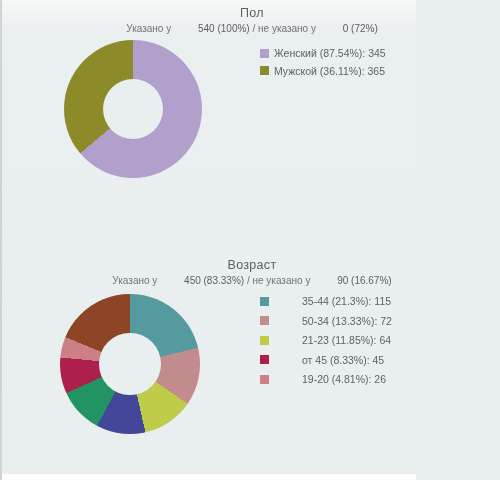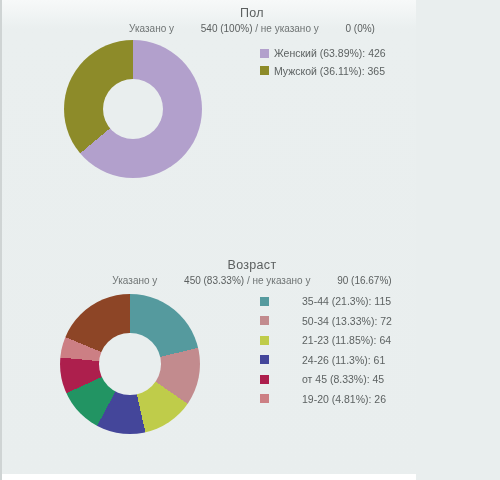--- a/index.html
+++ b/index.html
@@ -109,32 +109,32 @@
   }
   .legend-label { line-height: 1; }
 </style>
 </head>
 <body>
 
 <div class="page">
 
   <section class="chart-block" id="gender-block">
     <h2 class="chart-title">Пол</h2>
-    <p class="chart-subtitle"><span>Указано у </span><b>540 (100%)</b><span> / не указано у </span><b>0 (0%)</b></p>
+    <p class="chart-subtitle"><span>Указано у </span><b>540 (100%)</b><span> / не указано у </span><b>0 (72%)</b></p>
 
     <div class="chart-body" style="height:180px;">
       <div class="donut-wrap" id="gender-donut-wrap">
         <div class="donut" id="gender-donut" style="background: conic-gradient(rgb(178, 160, 204) 0%, rgb(178, 160, 204) 63.89%, rgb(141, 139, 41) 63.89%, rgb(141, 139, 41) 100%);">
           <div class="hole"></div>
         </div>
       </div>
       <div class="legend" id="gender-legend">
           <div class="legend-row">
             <span class="legend-swatch" style="background: rgb(178, 160, 204);"></span>
-            <span class="legend-label">Женский (63.89%): 426</span>
+            <span class="legend-label">Женский (87.54%): 345</span>
           </div>
           <div class="legend-row">
             <span class="legend-swatch" style="background: rgb(141, 139, 41);"></span>
             <span class="legend-label">Мужской (36.11%): 365</span>
           </div>
         </div>
     </div>
   </section>
 
   <section class="chart-block" id="age-block">
@@ -154,24 +154,20 @@
           </div>
           <div class="legend-row">
             <span class="legend-swatch" style="background: rgb(194, 139, 142);"></span>
             <span class="legend-label">50-34 (13.33%): 72</span>
           </div>
           <div class="legend-row">
             <span class="legend-swatch" style="background: rgb(191, 204, 74);"></span>
             <span class="legend-label">21-23 (11.85%): 64</span>
           </div>
           <div class="legend-row">
-            <span class="legend-swatch" style="background: rgb(68, 70, 154);"></span>
-            <span class="legend-label">24-26 (11.3%): 61</span>
-          </div>
-          <div class="legend-row">
             <span class="legend-swatch" style="background: rgb(173, 31, 77);"></span>
             <span class="legend-label">от 45 (8.33%): 45</span>
           </div>
           <div class="legend-row">
             <span class="legend-swatch" style="background: rgb(204, 127, 132);"></span>
             <span class="legend-label">19-20 (4.81%): 26</span>
           </div>
         </div>
     </div>
   </section>

